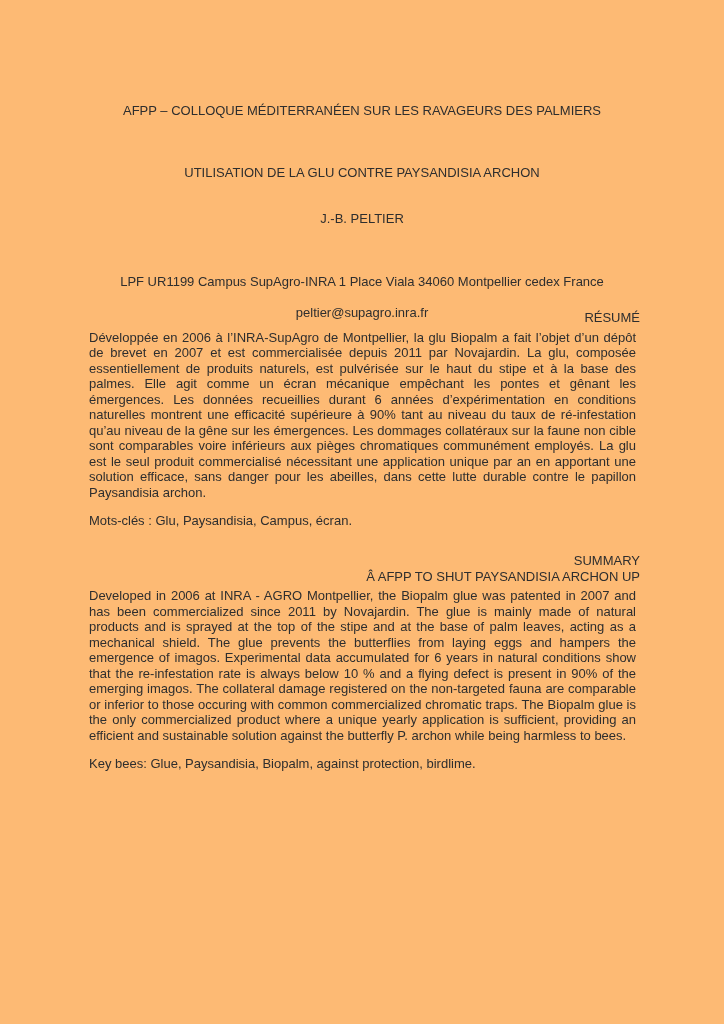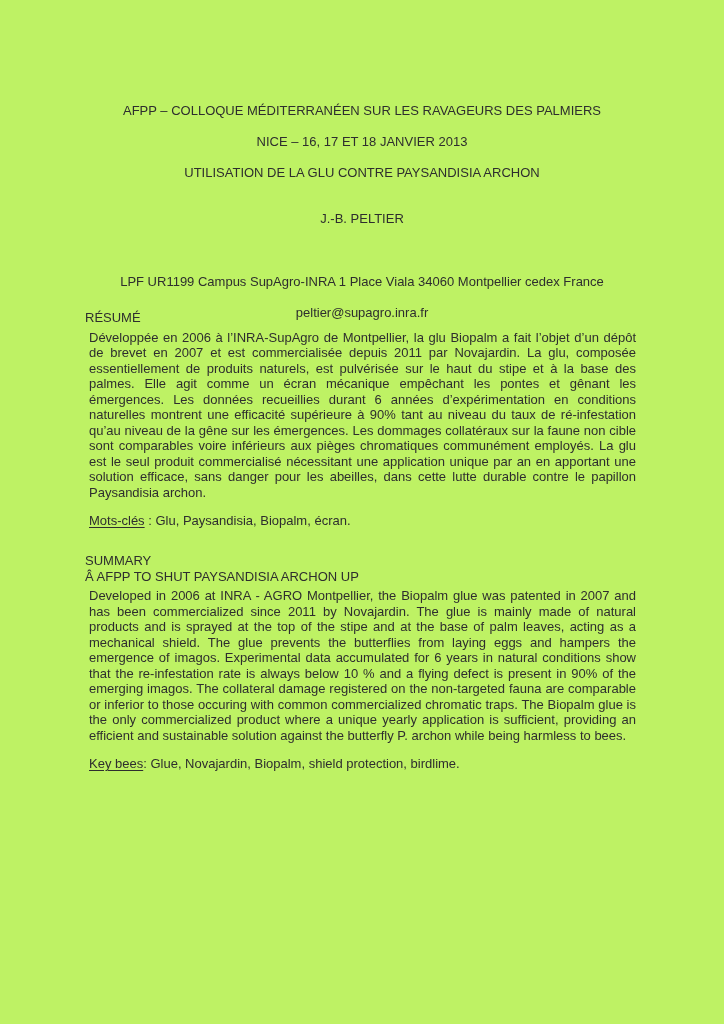--- a/index.html
+++ b/index.html
@@ -2,69 +2,68 @@
 <html><head>
 <meta charset="utf-8">
 <style>
   html, body { margin: 0; padding: 0; }
   body { background: #888; }
   .page {
     position: relative;
     width: 724px;
     height: 1024px;
     margin: 0 auto;
-    background: #bef264;
+    background: #fdba74;
     font-family: "Liberation Sans", sans-serif;
     font-size: 13px;
     line-height: 15.5px;
     color: #2e2e2e;
     overflow: hidden;
   }
   .centered {
     position: absolute;
     left: 0;
     width: 100%;
     text-align: center;
     white-space: pre-line;
   }
   .block {
     position: absolute;
     left: 85px;
     width: 555px;
   }
   .block p { margin: 4px; text-align: justify; }
   .kw-line { margin-top: 13px !important; text-align: left !important; }
-  .kw-label { text-decoration: underline; text-underline-offset: 2px; }
-  .heading-line { text-align: left; }
+  .kw-label { text-underline-offset: 2px; }
+  .heading-line { text-align: right; }
 </style>
 </head>
 <body>
 
 <div class="page">
 
   <div class="centered" style="top:87px">
     <div>AFPP – COLLOQUE MÉDITERRANÉEN SUR LES RAVAGEURS DES PALMIERS</div>
-    <div>NICE – 16, 17 ET 18 JANVIER 2013</div>
   </div>
 
   <div class="centered" style="top:165px">UTILISATION DE LA GLU CONTRE PAYSANDISIA ARCHON</div>
 
   <div class="centered" style="top:211px">J.-B. PELTIER</div>
 
   <div class="centered" style="top:258px">
     <div>LPF UR1199 Campus SupAgro-INRA 1 Place Viala 34060 Montpellier cedex France</div>
     <div>peltier@supagro.inra.fr</div>
   </div>
 
   <div class="block" style="top:310px">
     <div class="heading-line">RÉSUMÉ</div>
     <p>Développée en 2006 à l’INRA-SupAgro de Montpellier, la glu Biopalm a fait l’objet d’un dépôt de brevet en 2007 et est commercialisée depuis 2011 par Novajardin. La glu, composée essentiellement de produits naturels, est pulvérisée sur le haut du stipe et à la base des palmes. Elle agit comme un écran mécanique empêchant les pontes et gênant les émergences. Les données recueillies durant 6 années d’expérimentation en conditions naturelles montrent une efficacité supérieure à 90% tant au niveau du taux de ré-infestation qu’au niveau de la gêne sur les émergences. Les dommages collatéraux sur la faune non cible sont comparables voire inférieurs aux pièges chromatiques communément employés. La glu est le seul produit commercialisé nécessitant une application unique par an en apportant une solution efficace, sans danger pour les abeilles, dans cette lutte durable contre le papillon Paysandisia archon.</p>
-    <p class="kw-line"><span class="kw-label">Mots-clés</span><span> : Glu, Paysandisia, Biopalm, écran.</span></p>
+    <p class="kw-line"><span class="kw-label">Mots-clés</span><span> : Glu, Paysandisia, Campus, écran.</span></p>
   </div>
 
   <div class="block" style="top:553px">
     <div class="heading-line">SUMMARY</div>
     <div class="heading-line">Â AFPP TO SHUT PAYSANDISIA ARCHON UP</div>
     <p>Developed in 2006 at INRA - AGRO Montpellier, the Biopalm glue was patented in 2007 and has been commercialized since 2011 by Novajardin. The glue is mainly made of natural products and is sprayed at the top of the stipe and at the base of palm leaves, acting as a mechanical shield. The glue prevents the butterflies from laying eggs and hampers the emergence of imagos. Experimental data accumulated for 6 years in natural conditions show that the re-infestation rate is always below 10 % and a flying defect is present in 90% of the emerging imagos. The collateral damage registered on the non-targeted fauna are comparable or inferior to those occuring with common commercialized chromatic traps. The Biopalm glue is the only commercialized product where a unique yearly application is sufficient, providing an efficient and sustainable solution against the butterfly P. archon while being harmless to bees.</p>
-    <p class="kw-line"><span class="kw-label">Key bees</span><span>: Glue, Novajardin, Biopalm, shield protection, birdlime.</span></p>
+    <p class="kw-line"><span class="kw-label">Key bees</span><span>: Glue, Paysandisia, Biopalm, against protection, birdlime.</span></p>
   </div>
 
 </div>
 
 </body></html>

